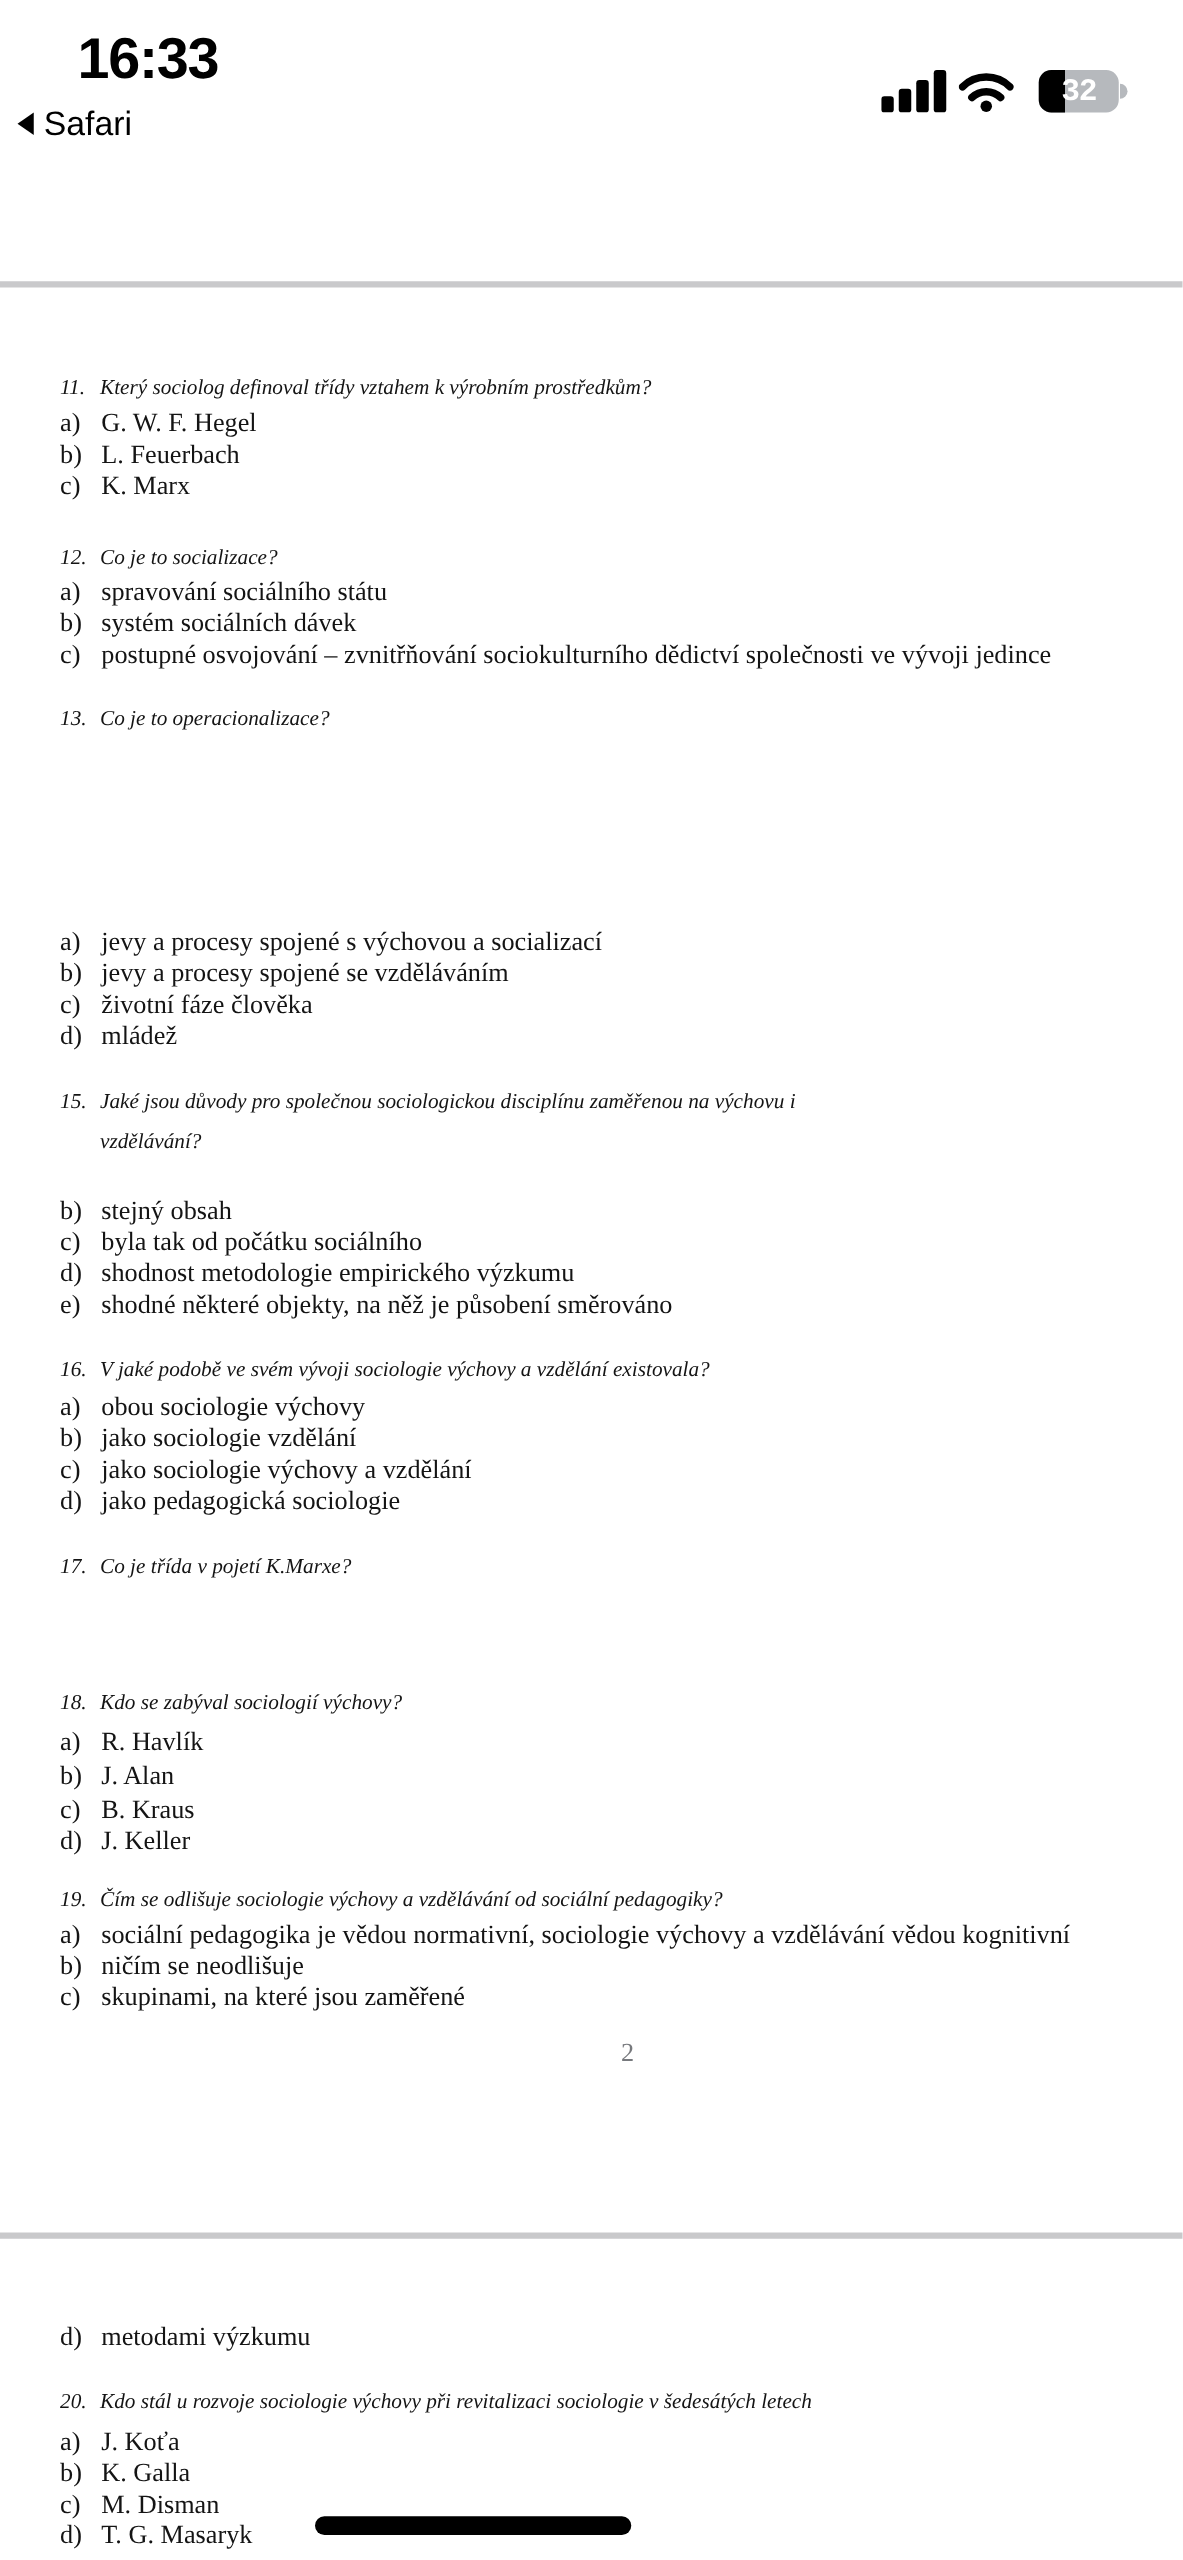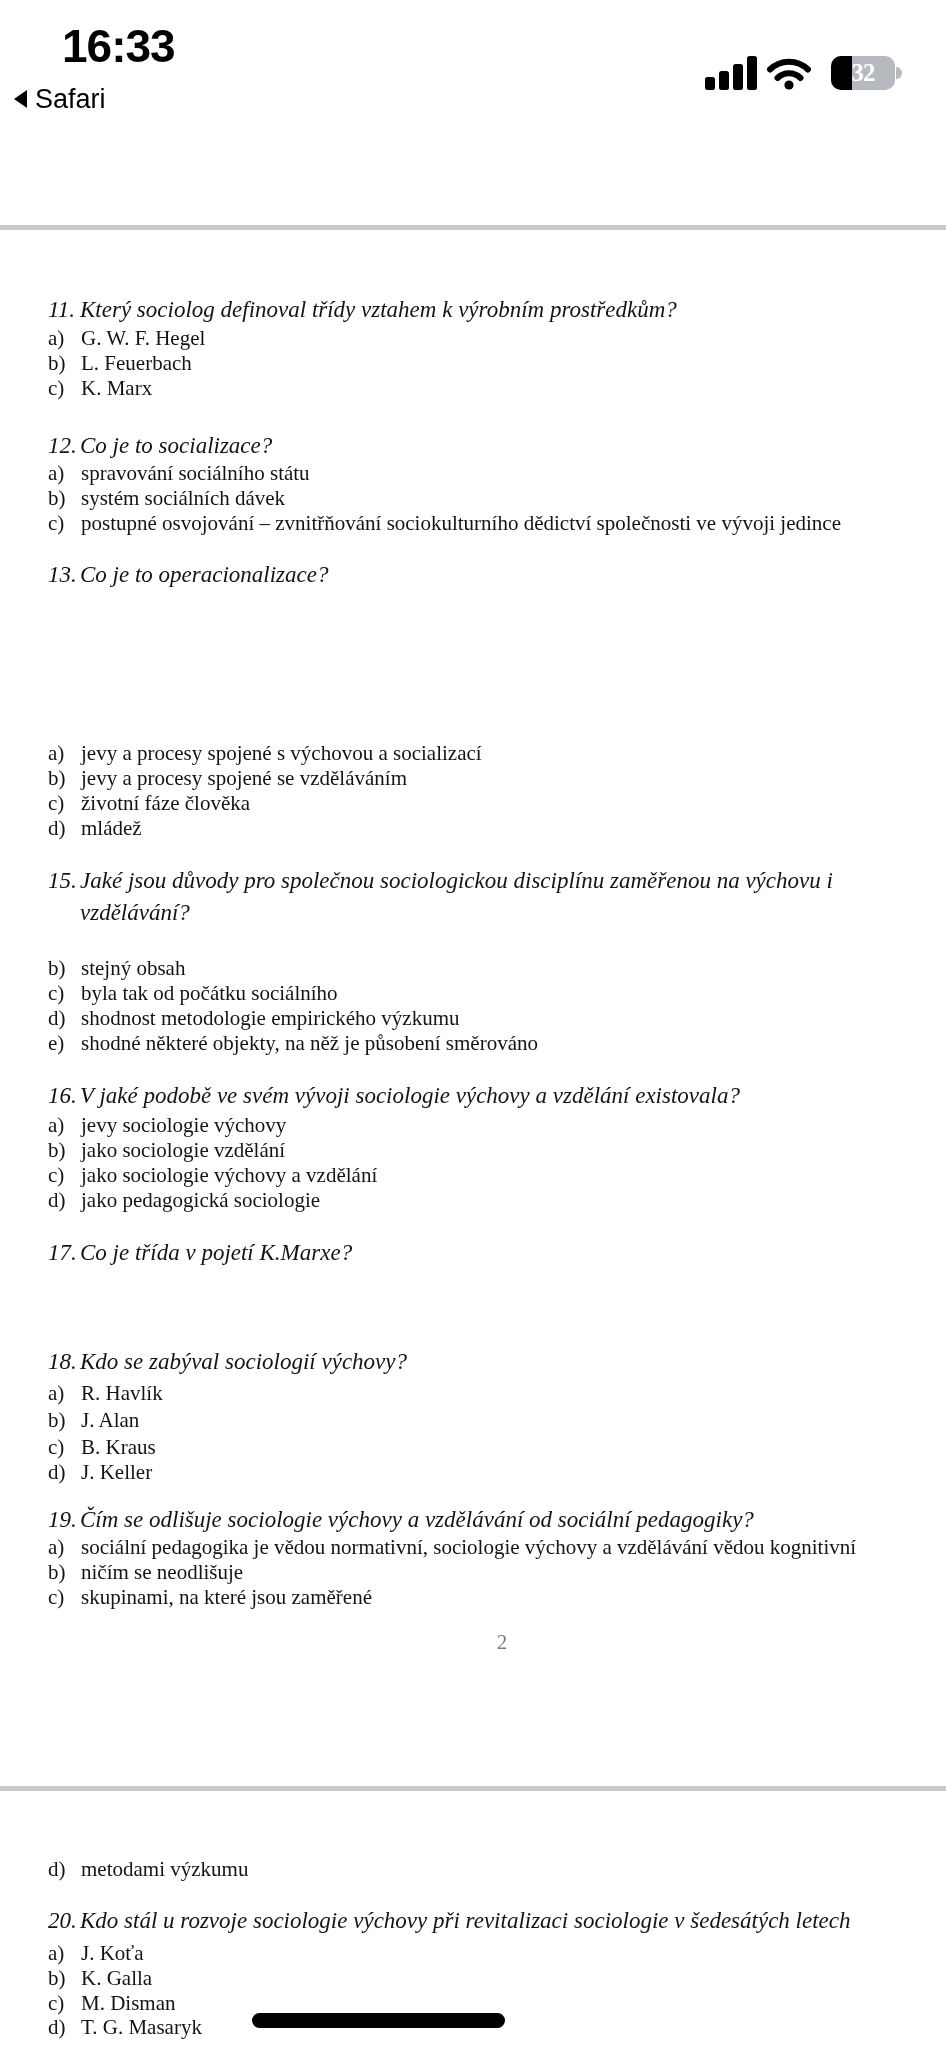--- a/index.html
+++ b/index.html
@@ -23,29 +23,29 @@
   }
   .back .tri{width:0;height:0;border-top:9px solid transparent;border-bottom:9px solid transparent;border-right:13px solid #000}
   .sig{position:absolute;left:705px;top:56px;width:53px;height:34px}
   .wifi{position:absolute;left:767px;top:57px;width:44px;height:33px}
   .batt{position:absolute;left:831px;top:56px;width:64px;height:34px;border-radius:10px;background:#b6b9bd}
   .batt .fill{position:absolute;left:0;top:0;width:21px;height:34px;background:#000;border-radius:10px 0 0 10px}
   .batt .nub{position:absolute;right:-7px;top:11px;width:6px;height:12px;background:#b6b9bd;border-radius:0 6px 6px 0}
   .batt .pct{
     position:absolute;left:0;top:0;width:64px;height:34px;
     display:flex;align-items:center;justify-content:center;
-    font-family:Liberation Serif, serif;font-size:25px;font-weight:700;
+    font-family:Liberation Mono, monospace;font-size:25px;font-weight:700;
     color:#ffffff;letter-spacing:-1px;
   }
   
   .sep{position:absolute;left:0;width:946px;height:5px;background:#c9c9cb}
   
   .page{position:absolute;left:0;top:0;width:946px;height:2048px}
   .ln{position:absolute;left:48px;white-space:nowrap;line-height:26px;color:#141414}
-  .q{font-style:italic;font-size:23px}
+  .q{font-style:italic;font-size:17px}
   .q .num{display:inline-block;width:32px}
   .o{font-size:21px}
   .o .let{display:inline-block;width:33px}
   .cont{left:80px}
   .pagenum{
     position:absolute;left:0;width:946px;text-align:center;box-sizing:border-box;padding-left:58px;
     font-size:21px;color:#77797d;line-height:26px;
   }
   .redact{position:absolute;left:252px;top:2013px;width:253px;height:15px;background:#000;border-radius:8px}
 </style>
@@ -112,21 +112,21 @@
   </div>
   <div class="ln q cont" style="top:900px">vzdělávání?</div>
   <div class="ln o" style="top:955px"><span class="let">b)</span><span>stejný obsah</span></div>
   <div class="ln o" style="top:980px"><span class="let">c)</span><span>byla tak od počátku sociálního</span></div>
   <div class="ln o" style="top:1030px"><span class="let">e)</span><span>shodné některé objekty, na něž je působení směrováno</span></div>
   <div class="ln o" style="top:1005px"><span class="let">d)</span><span>shodnost metodologie empirického výzkumu</span></div>
 
   <div class="ln q" style="top:1083px">
     <span class="num">16.</span><span>V jaké podobě ve svém vývoji sociologie výchovy a vzdělání existovala?</span>
   </div>
-  <div class="ln o" style="top:1112px"><span class="let">a)</span><span>jevy sociologie výchovy</span></div>
+  <div class="ln o" style="top:1112px"><span class="let">a)</span><span>obou sociologie výchovy</span></div>
   <div class="ln o" style="top:1137px"><span class="let">b)</span><span>jako sociologie vzdělání</span></div>
   <div class="ln o" style="top:1162px"><span class="let">c)</span><span>jako sociologie výchovy a vzdělání</span></div>
   <div class="ln o" style="top:1187px"><span class="let">d)</span><span>jako pedagogická sociologie</span></div>
 
   <div class="ln q" style="top:1240px">
     <span class="num">17.</span><span>Co je třída v pojetí K.Marxe?</span>
   </div>
 
   <div class="ln q" style="top:1349px">
     <span class="num">18.</span><span>Kdo se zabýval sociologií výchovy?</span>

